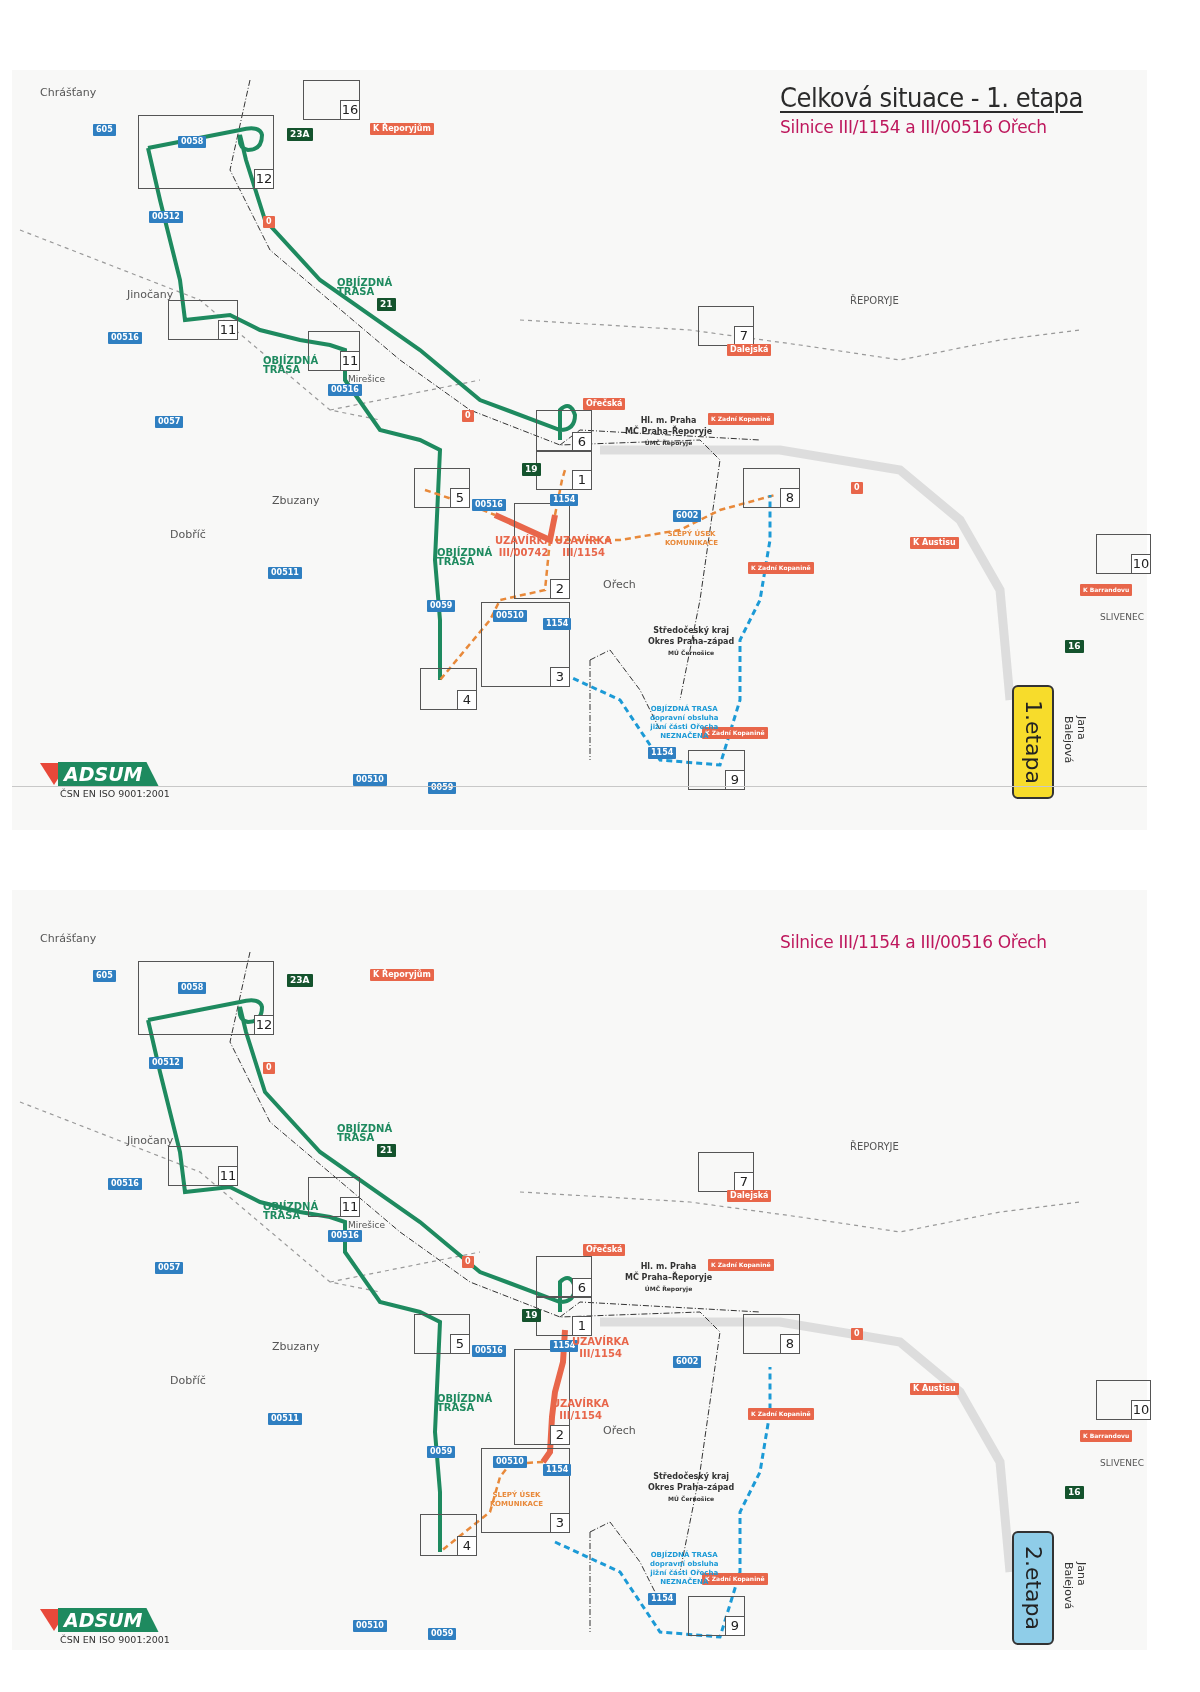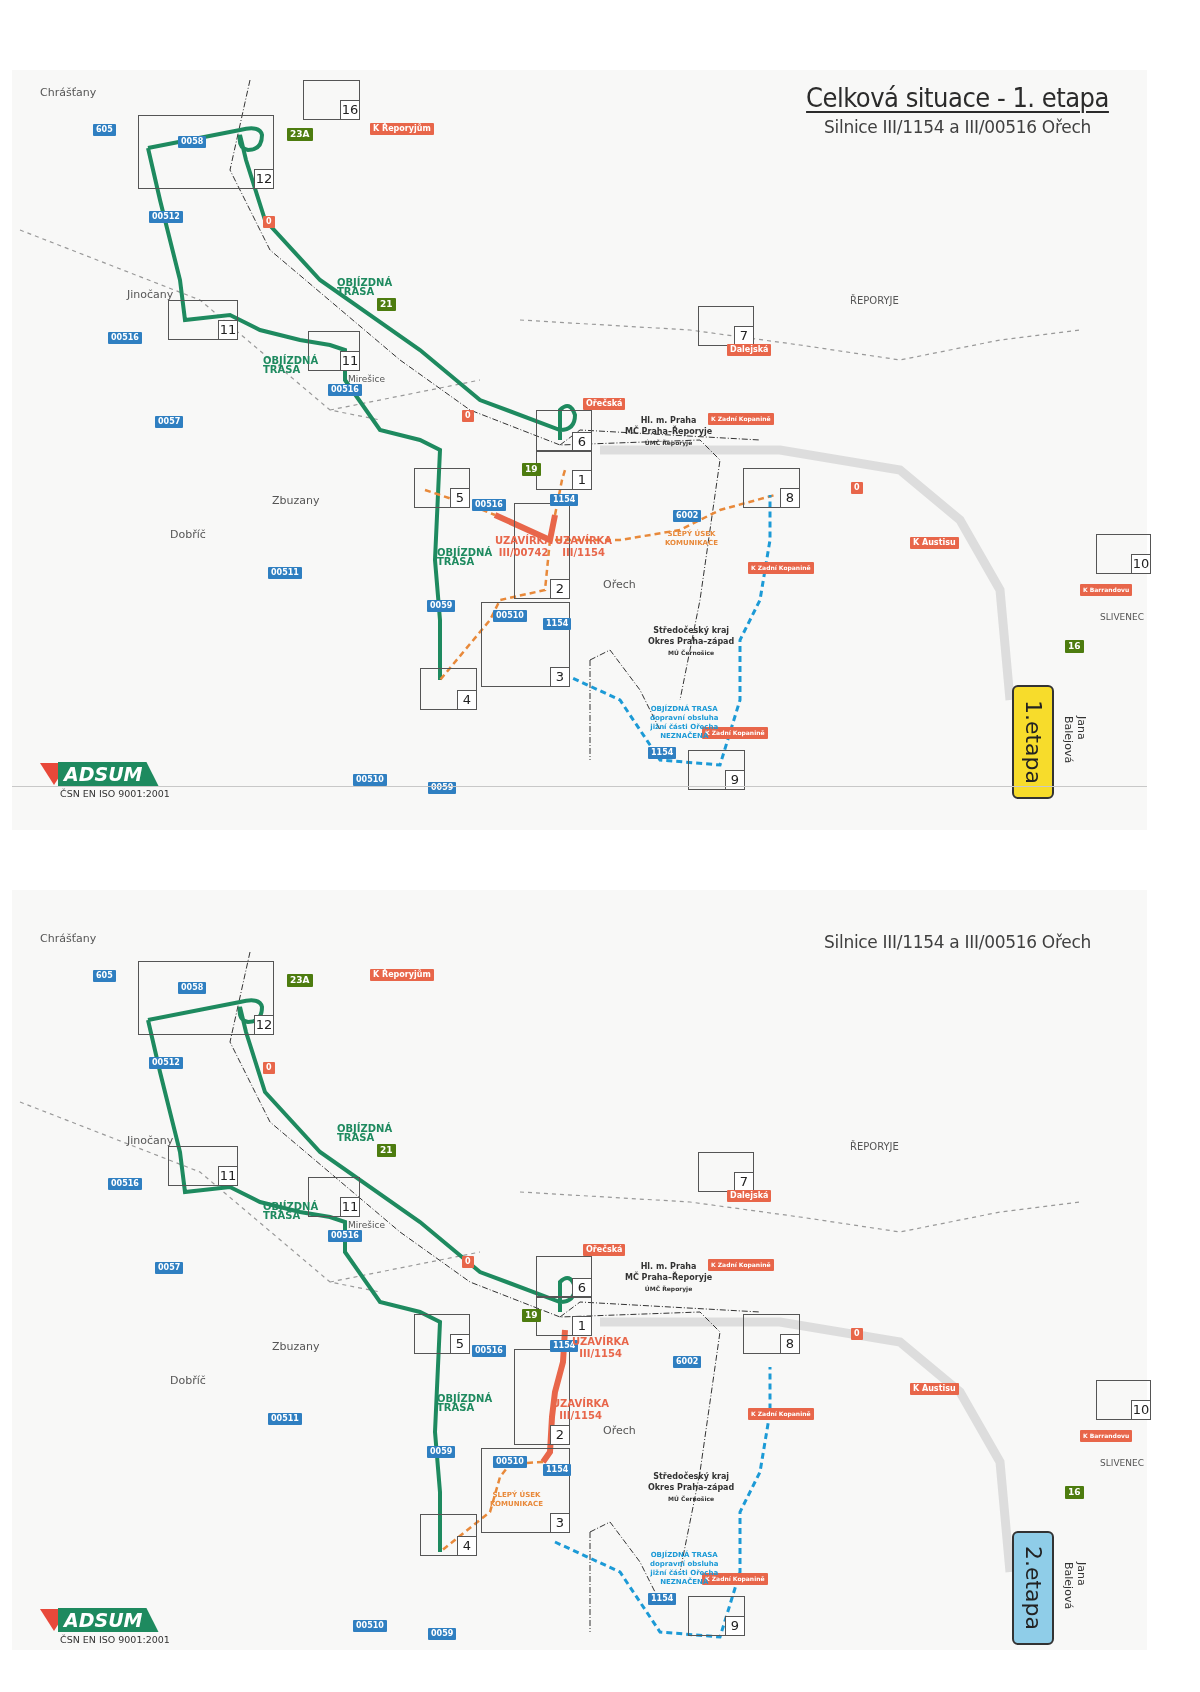--- a/index.html
+++ b/index.html
@@ -1,28 +1,28 @@
 <!DOCTYPE html>
 <html><head>
 <meta charset="utf-8">
 <style>
   html,body{margin:0;padding:0;background:#ffffff;}
   body{width:1200px;height:1692px;position:relative;overflow:hidden;font-family:"DejaVu Sans",sans-serif;}
   .sheet{position:absolute;left:0;width:1200px;height:846px;overflow:hidden;background:#fff;}
   .map-area{position:absolute;left:12px;top:70px;width:1135px;height:760px;background:#f8f8f7;}
   .map-svg{position:absolute;left:0;top:0;width:1200px;height:846px;}
-  .title-block{position:absolute;left:780px;top:82px;text-align:center;width:355px;}
+  .title-block{position:absolute;left:780px;top:82px;text-align:left;width:355px;}
   .title{font-family:"DejaVu Sans Condensed","DejaVu Sans",sans-serif;font-size:27px;color:#2b2b2b;text-decoration:underline;text-decoration-thickness:2px;text-underline-offset:4px;letter-spacing:-0.5px;white-space:nowrap;}
-  .subtitle{font-size:17px;color:#404040;margin-top:4px;white-space:nowrap;letter-spacing:-0.3px;}
+  .subtitle{font-size:17px;color:#be185d;margin-top:4px;white-space:nowrap;letter-spacing:-0.3px;}
   .lbl{position:absolute;font-size:11px;color:#555;white-space:nowrap;}
   .town{font-size:11px;color:#555;}
   .badge{position:absolute;font-size:8px;font-weight:bold;color:#fff;padding:0 3px;line-height:12px;border-radius:1px;white-space:nowrap;}
   .b-blue{background:#2f7fc1;}
   .b-red{background:#e8664a;}
-  .b-green{background:#4d7c0f;font-size:9px;line-height:13px;}
+  .b-green{background:#14532d;font-size:9px;line-height:13px;}
   .box{position:absolute;border:1.4px solid #555;}
   .boxnum{position:absolute;right:0;bottom:0;width:18px;height:18px;border-left:1.4px solid #555;border-top:1.4px solid #555;background:#fff;font-size:13px;text-align:center;line-height:18px;color:#222;}
   .note-green{position:absolute;font-size:10px;font-weight:bold;color:#1e8a5f;text-align:left;line-height:9px;}
   .note-red{position:absolute;font-size:10px;font-weight:bold;color:#e8664a;text-align:center;line-height:12px;}
   .note-orange{position:absolute;font-size:7px;font-weight:bold;color:#e8893a;text-align:center;line-height:9px;}
   .note-blue{position:absolute;font-size:7px;font-weight:bold;color:#1c9ad6;text-align:center;line-height:9px;}
   .admin{position:absolute;font-size:8px;font-weight:bold;color:#333;text-align:center;line-height:11px;}
   .etapa{position:absolute;left:1012px;width:38px;height:110px;border:2px solid #333;border-radius:6px;}
   .etapa span{position:absolute;left:50%;top:50%;transform:translate(-50%,-50%) rotate(90deg);font-size:22px;color:#222;white-space:nowrap;}
   .logo{position:absolute;left:40px;}

